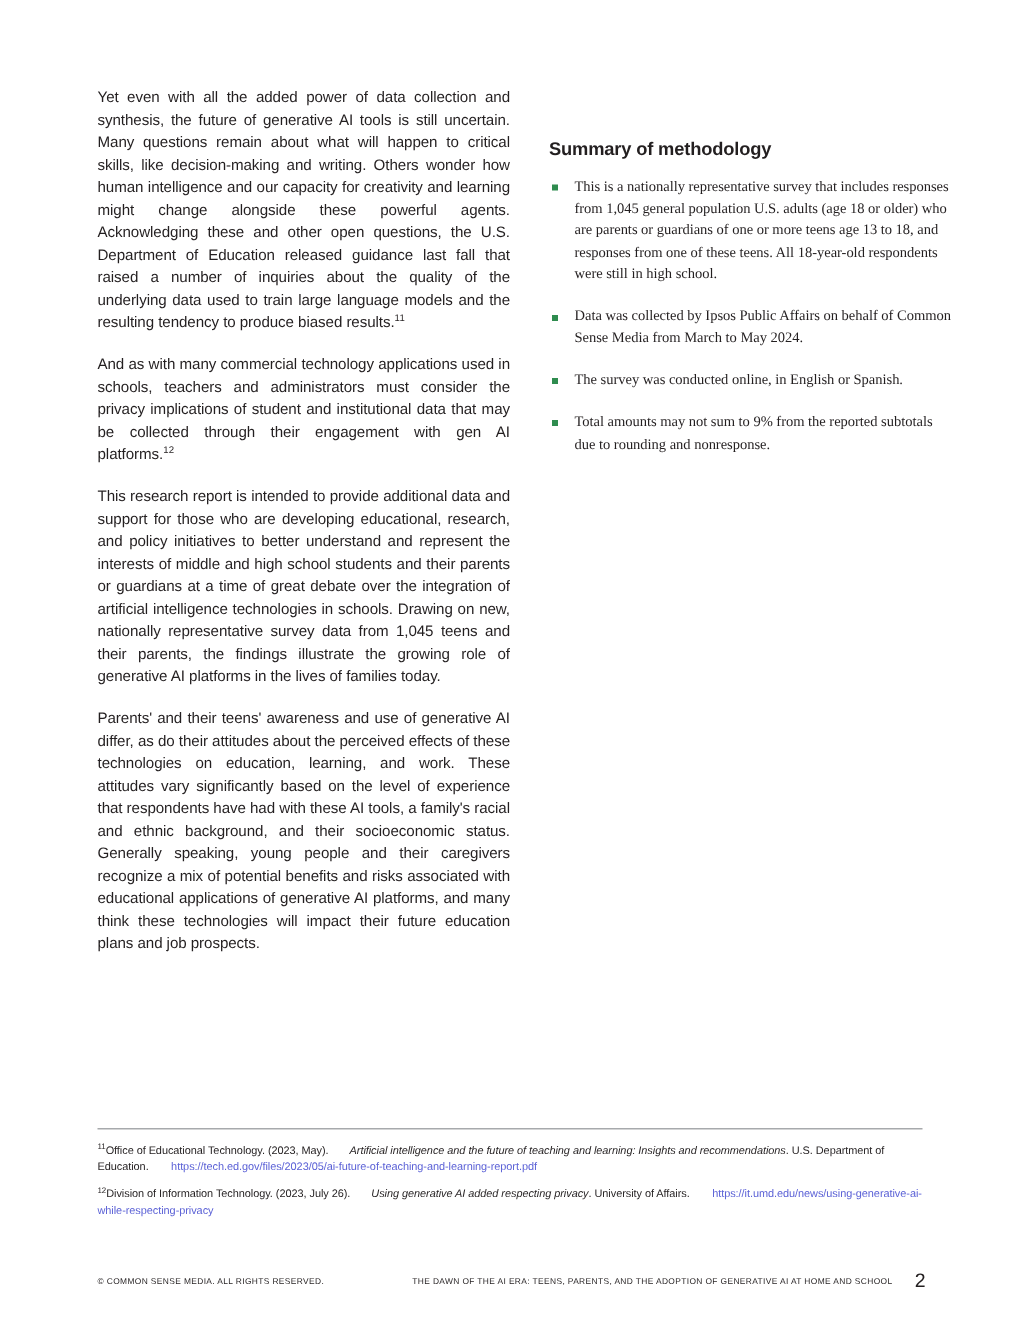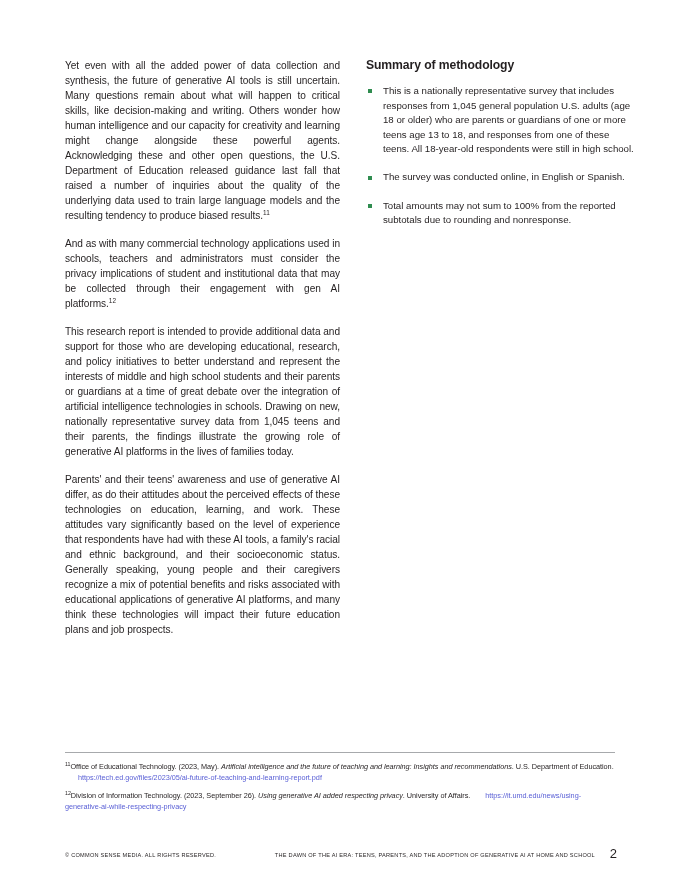--- a/index.html
+++ b/index.html
@@ -34,20 +34,21 @@
     align-items: flex-start;
   }
 
   .col-left {
     width: 275px;
     flex: 0 0 275px;
   }
   .col-right {
     width: 270px;
     flex: 0 0 270px;
+    margin-top: 34px;
   }
 
   .body-par {
     font-size: 10.1px;
     line-height: 15.05px;
     text-align: justify;
     margin: 0 0 12.5px 0;
     letter-spacing: -0.05px;
     color: #231f20;
   }
@@ -68,20 +69,21 @@
     margin: 0 0 11px 0;
     color: #231f20;
     letter-spacing: -0.1px;
   }
 
   
   .bullets {
     list-style: none;
     margin: 0;
     padding: 0;
+    font-family: Liberation Serif, serif;
   }
   .bullet-item {
     position: relative;
     padding-left: 17px;
     margin-bottom: 13.5px;
     font-size: 9.7px;
     line-height: 14.6px;
     color: #231f20;
     letter-spacing: -0.02px;
   }
@@ -119,21 +121,21 @@
     margin: 0 0 8px 0;
     color: #231f20;
     letter-spacing: -0.04px;
   }
   .footnote:last-child { margin-bottom: 0; }
   .footnote sup {
     font-size: 5.3px;
     vertical-align: 3px;
     line-height: 0;
   }
-  .footnote .ital { font-style: italic; }
+  .footnote .ital { font-style: italic; margin-left: 12px; }
   .footnote .url { color: #5b61d6; padding-left: 13px; }
 
   
   .footer {
     position: absolute;
     left: 65px;
     top: 849px;
     width: 552px;
     height: 20px;
   }
@@ -188,48 +190,49 @@
       <ul class="bullets">
 
         <li class="bullet-item">
           <span class="bullet-dot" style="background: rgb(47, 140, 79);"></span>
           <span>This is a nationally representative survey that includes responses from 1,045 general population U.S. adults (age 18 or older) who are parents or guardians of one or more teens age 13 to 18, and responses from one of these teens. All 18-year-old respondents were still in high school.</span>
         </li>
 
 
         <li class="bullet-item">
           <span class="bullet-dot" style="background: rgb(47, 140, 79);"></span>
+          <span>Data was collected by Ipsos Public Affairs on behalf of Common Sense Media from March to May 2024.</span>
         </li>
 
         <li class="bullet-item">
           <span class="bullet-dot" style="background: rgb(47, 140, 79);"></span>
           <span>The survey was conducted online, in English or Spanish.</span>
         </li>
 
         <li class="bullet-item">
           <span class="bullet-dot" style="background: rgb(47, 140, 79);"></span>
         </li>
 
         <li class="bullet-item">
           <span class="bullet-dot" style="background: rgb(47, 140, 79);"></span>
-          <span>Total amounts may not sum to 100% from the reported subtotals due to rounding and nonresponse.</span>
+          <span>Total amounts may not sum to 9% from the reported subtotals due to rounding and nonresponse.</span>
         </li>
 
 
       </ul>
     </div>
   </div>
 
   <div class="footnote-rule"></div>
 
   <div class="footnotes">
 
     <p class="footnote"><sup>11</sup><span>Office of Educational Technology. (2023, May). </span><span class="ital">Artificial intelligence and the future of teaching and learning: Insights and recommendations</span><span>. U.S. Department of Education. </span><span class="url" style="color: rgb(91, 97, 214);">https://tech.ed.gov/files/2023/05/ai-future-of-teaching-and-learning-report.pdf</span></p>
 
-    <p class="footnote"><sup>12</sup><span>Division of Information Technology. (2023, September 26). </span><span class="ital">Using generative AI added respecting privacy</span><span>. University of Affairs. </span><span class="url" style="color: rgb(91, 97, 214);">https://it.umd.edu/news/using-generative-ai-while-respecting-privacy</span></p>
+    <p class="footnote"><sup>12</sup><span>Division of Information Technology. (2023, July 26). </span><span class="ital">Using generative AI added respecting privacy</span><span>. University of Affairs. </span><span class="url" style="color: rgb(91, 97, 214);">https://it.umd.edu/news/using-generative-ai-while-respecting-privacy</span></p>
 
   </div>
 
   <div class="footer">
     <div class="footer-left">© COMMON SENSE MEDIA. ALL RIGHTS RESERVED.</div>
     <div class="footer-center">THE DAWN OF THE AI ERA: TEENS, PARENTS, AND THE ADOPTION OF GENERATIVE AI AT HOME AND SCHOOL</div>
     <div class="footer-page">2</div>
   </div>
 
 </div>

